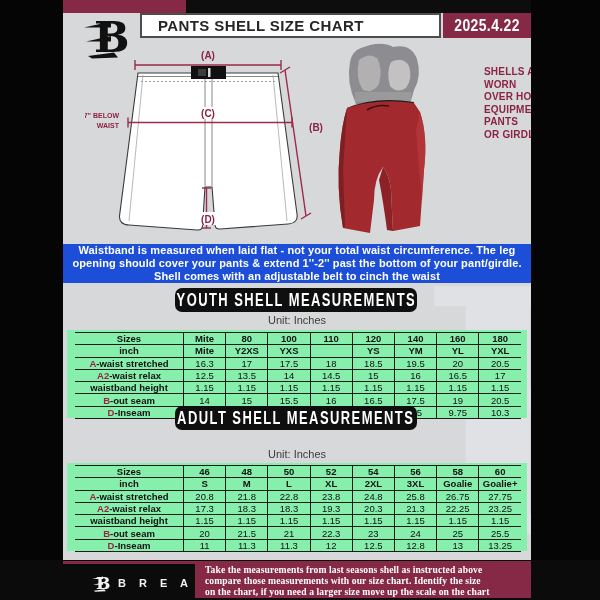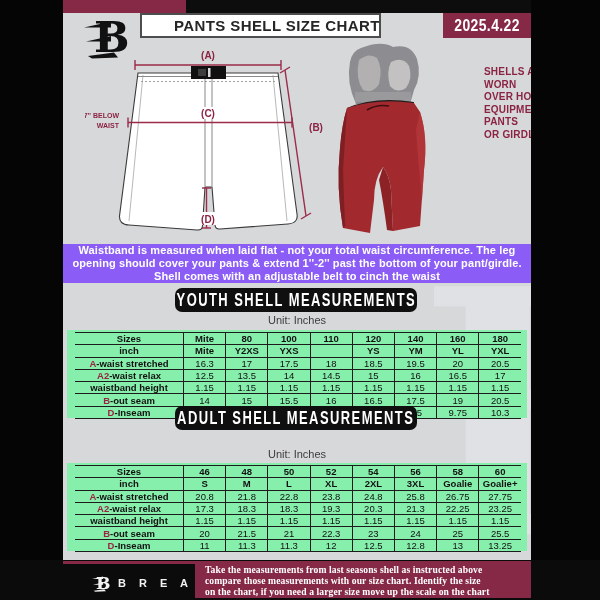--- a/index.html
+++ b/index.html
@@ -4,27 +4,27 @@
 <style>
   html,body{margin:0;padding:0;background:#333;}
   #page{position:relative;width:600px;height:600px;background:#050505;overflow:hidden;
         font-family:"Liberation Sans",sans-serif;-webkit-font-smoothing:antialiased;}
   .abs{position:absolute;}
   #content{left:63px;top:0;width:468px;height:560px;background:#d7d8da;overflow:hidden;}
   
   #strip-maroon{left:0;top:0;width:123px;height:13px;background:#862946;}
   #strip-black{left:123px;top:0;width:345px;height:13px;background:#0d0d0d;}
   
-  #title-box{left:77px;top:13px;width:241px;height:25px;background:#fff;border:2px solid #4d4d4d;
-             display:flex;align-items:center;padding-left:32px;box-sizing:border-box;}
+  #title-box{left:77px;top:13px;width:301px;height:25px;background:#fff;border:2px solid #4d4d4d;
+             display:flex;align-items:center;padding-left:16px;box-sizing:border-box;}
   #title-box span{font-size:15px;font-weight:600;letter-spacing:.4px;color:#262626;white-space:nowrap;}
   #date-box{left:380px;top:13px;width:88px;height:25px;background:#862946;display:flex;align-items:center;justify-content:center;}
   #date-box span{color:#fff;font-size:17px;font-weight:800;display:inline-block;transform:scaleX(.82);letter-spacing:.5px;}
   
-  #banner{left:0;top:244px;width:468px;height:39px;background:#8b5cf6;color:#fff;
+  #banner{left:0;top:244px;width:468px;height:39px;background:#1d4ed8;color:#fff;
           display:flex;flex-direction:column;align-items:center;justify-content:center;
           font-size:11px;font-weight:700;line-height:12.8px;text-align:center;letter-spacing:.1px;}
   
   .sec-hdr{left:112px;width:242px;height:24px;background:#0f0f0f;border-radius:7px;
            display:flex;align-items:center;justify-content:center;}
   .sec-hdr span{color:#fff;font-size:18px;font-weight:700;letter-spacing:2px;white-space:nowrap;
                 display:inline-block;transform:scaleX(.72);}
   .unit{left:0;width:468px;text-align:center;font-size:11px;font-weight:500;color:#3c3c3c;}
   
   #watermark{left:355px;top:255px;font-family:"DejaVu Serif",serif;font-weight:bold;

